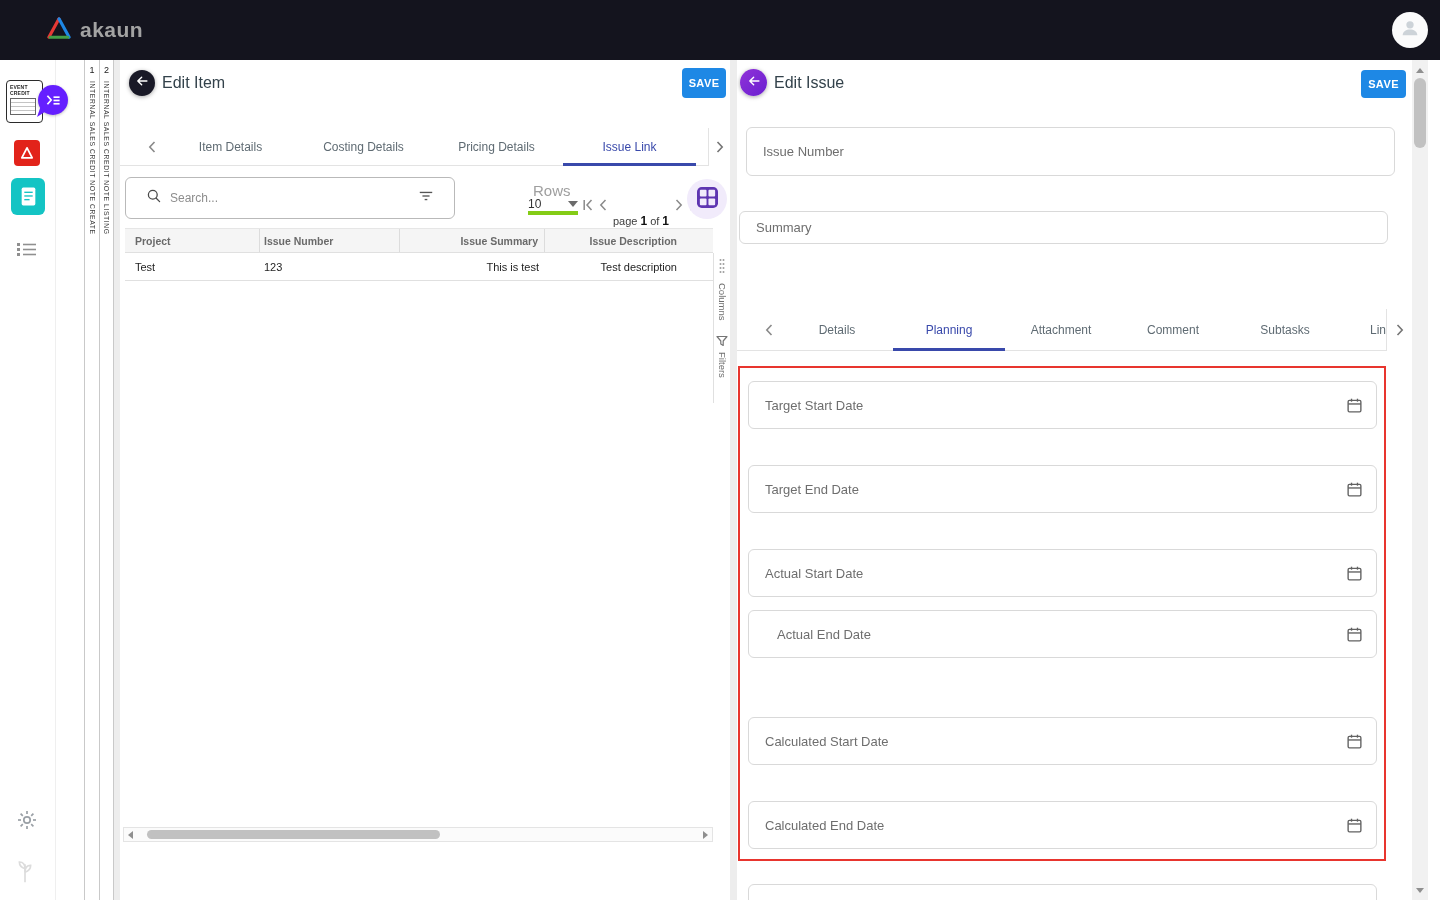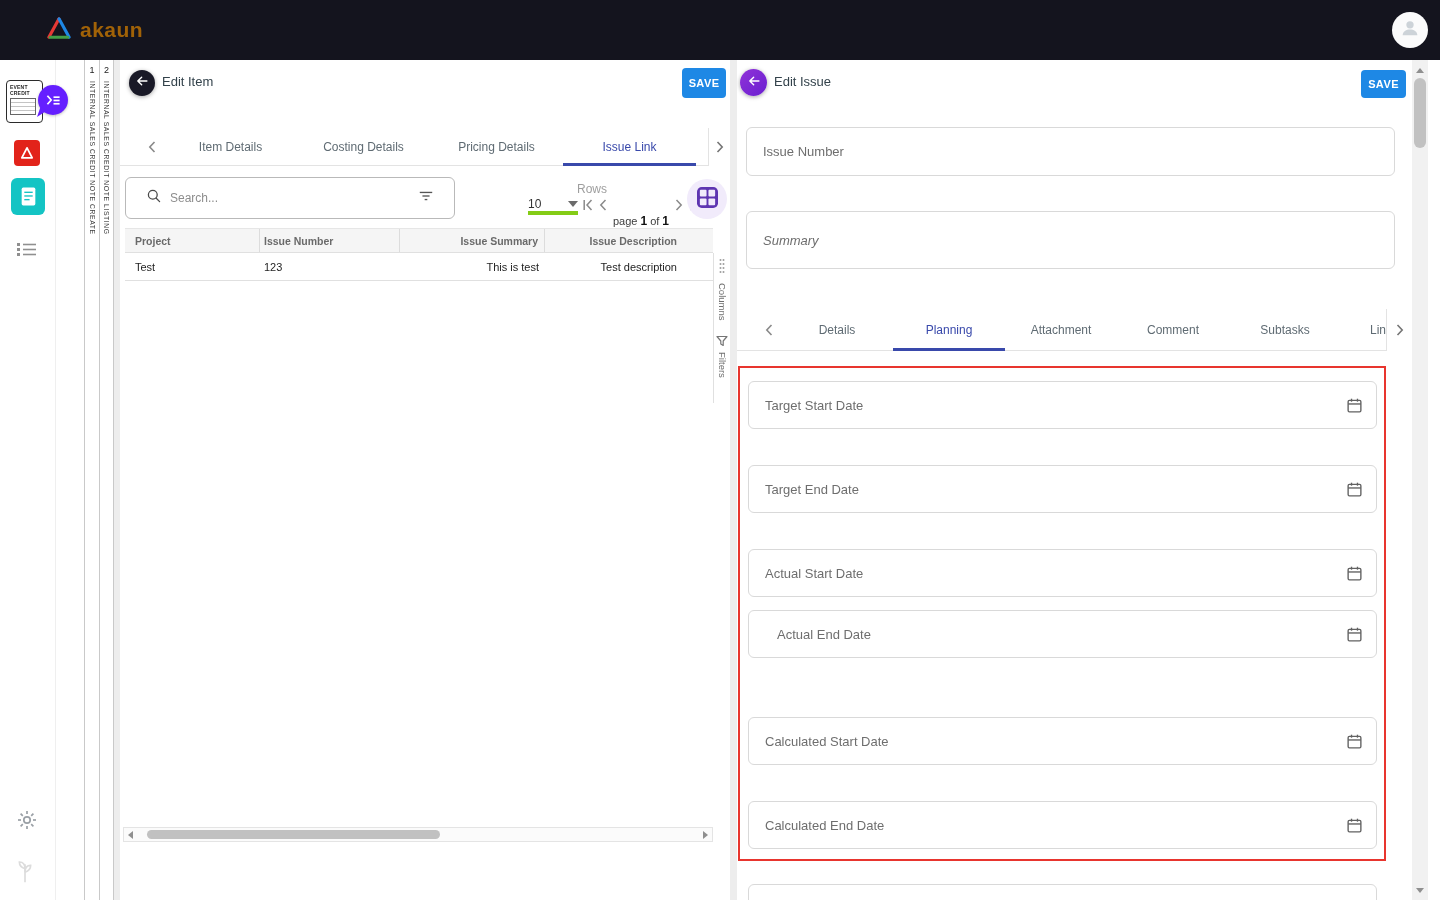--- a/index.html
+++ b/index.html
@@ -3,21 +3,21 @@
 <meta charset="utf-8">
 <style>
   * { box-sizing: border-box; margin: 0; padding: 0; }
   html,body { background:#ffffff; }
   body { font-family: "Liberation Sans", sans-serif; }
   .screen { position:relative; width:1440px; height:900px; overflow:hidden; background:#ffffff; }
 
   
   .topbar { position:absolute; top:0; left:0; width:1440px; height:60px; background:#14141e; display:flex; align-items:center; }
   .brand { display:flex; align-items:center; gap:8px; margin-left:46px; }
-  .brand-text { color:#a16207; font-size:21px; font-weight:bold; letter-spacing:.5px; }
+  .brand-text { color:#a3a3a3; font-size:21px; font-weight:bold; letter-spacing:.5px; }
   .avatar { position:absolute; right:12px; top:12px; width:36px; height:36px; border-radius:50%; background:#fbfbfb; display:flex; align-items:center; justify-content:center; }
 
   
   .rail { position:absolute; top:60px; left:0; width:56px; height:840px; background:#fff; border-right:1px solid #efefef; }
   .event-app { position:absolute; left:6px; top:20px; width:37px; height:43px; border:1.5px solid #2b2b2b; border-radius:4px; background:#fff; padding:3px 2px 2px 3px; overflow:hidden; }
   .event-text { font-size:5px; font-weight:700; color:#1f1f1f; line-height:6px; letter-spacing:.2px; }
   .event-grid { margin-top:2px; height:17px; width:26px; border:1px solid #666; background:repeating-linear-gradient(0deg,#fff,#fff 3px,#c4c4c4 3px,#c4c4c4 4px); }
   .rail-bubble { position:absolute; left:38px; top:25px; width:30px; height:30px; background:#651fff; border-radius:50%; display:flex; align-items:center; justify-content:center; box-shadow:0 1px 3px rgba(0,0,0,.25); }
   .rail-bubble::after { content:""; position:absolute; left:-1px; bottom:-2px; width:10px; height:10px; background:#651fff; clip-path:polygon(0 100%, 100% 35%, 35% 0); }
   .rail-pdf { position:absolute; left:14px; top:80px; width:26px; height:26px; background:#e2231a; border-radius:4px; display:flex; align-items:center; justify-content:center; }
@@ -35,21 +35,21 @@
 
   .gap-strip { position:absolute; top:60px; height:840px; background:#ededed; }
   .gap1 { left:114px; width:6px; }
   .gap2 { left:730px; width:7px; }
 
   
   .back-btn { border-radius:50%; display:flex; align-items:center; justify-content:center; box-shadow:0 1px 4px rgba(0,0,0,.35); cursor:pointer; }
   .back-dark { background:#191927; }
   .back-purple { background:linear-gradient(135deg,#9032d8,#6a1fd0); }
   .save-btn { position:absolute; background:#1e88e5; color:#fff; font-size:11px; font-weight:bold; letter-spacing:.4px; border:none; border-radius:4px; display:flex; align-items:center; justify-content:center; cursor:pointer; }
-  .panel-title { position:absolute; font-size:13px; font-weight:500; color:#33424b; }
+  .panel-title { position:absolute; font-size:16px; font-weight:500; color:#33424b; }
 
   .tabbar { position:absolute; display:flex; align-items:stretch; border-bottom:1px solid #e3e3e3; background:#fff;padding-left:20px; }
   .tab { display:flex; align-items:center; justify-content:center; font-size:12px; color:#5f6b73; position:relative; flex:none; cursor:pointer; white-space:nowrap; }
   .tab.active { color:#3949ab; font-weight:500; }
   .tab.active::after { content:""; position:absolute; left:0; right:0; bottom:-1px; height:3px; background:#3949ab; }
   .tab-scroll { width:24px; display:flex; align-items:center; justify-content:center; cursor:pointer; flex:none; }
   .tab-scroll-box { position:absolute; background:#fff; border-left:1px solid #e3e3e3; display:flex; align-items:center; justify-content:center; cursor:pointer; }
 
   .field { position:absolute; border:1px solid #d9d9d9; border-radius:6px; background:#fff; display:flex; align-items:center; }
   .flabel { font-size:13px; color:#6e6e6e; padding-left:16px; flex:1; }
@@ -62,21 +62,21 @@
   .pl-save { left:562px; top:8px; width:44px; height:30px; }
   .pl-tabbar { left:0; top:68px; width:610px; height:38px; }
   .pl-tab { width:133px; }
   .pl-tab-ko { width:60px; }
   .pl-scroll-right { left:588px; top:68px; width:22px; height:38px; }
 
   .search-box { position:absolute; left:5px; top:117px; width:330px; height:42px; border:1px solid #b9b9b9; border-radius:6px; display:flex; align-items:center; padding:0 20px; gap:8px; }
   .search-input { flex:1; border:none; outline:none; font-size:12px; color:#333; background:transparent; font-family:"Liberation Sans",sans-serif; }
   .search-input::placeholder { color:#8d8d8d; }
 
-  .rows-label { position:absolute; left:413px; top:122px; font-size:12px; color:#9e9e9e;margin-left:44px; }
+  .rows-label { position:absolute; left:413px; top:122px; font-size:15px; color:#9e9e9e; }
   .rows-select { position:absolute; left:408px; top:135px; width:50px; height:20px; border-bottom:4px solid #84cc16; display:flex; align-items:flex-end; justify-content:space-between; cursor:pointer; }
   .rows-value { font-size:12px; color:#333; }
 
   .pager { position:absolute; left:463px; top:135px; height:20px; display:flex; align-items:center; gap:6px; }
   .pager-btn { display:flex; align-items:center; cursor:pointer; }
   .pager-text { font-size:11px; color:#3c3c3c; display:flex; align-items:baseline; gap:3px;margin-top:31px; }
   .pager-num { font-size:12px; color:#111; font-weight:600; }
 
   .grid-btn { position:absolute; left:567px; top:119px; width:40px; height:40px; border-radius:50%; background:#f1ebfb; display:flex; align-items:center; justify-content:center; cursor:pointer; }
 
@@ -103,21 +103,21 @@
   .tri-right { border-top:4px solid transparent; border-bottom:4px solid transparent; border-left:5px solid #8f8f8f; }
   .tri-up    { border-left:4px solid transparent; border-right:4px solid transparent; border-bottom:5px solid #8f8f8f; }
   .tri-down  { border-left:4px solid transparent; border-right:4px solid transparent; border-top:5px solid #8f8f8f; }
 
   
   .panel-right { position:absolute; top:60px; left:737px; width:675px; height:840px; background:#fff; overflow:hidden; }
   .pr-back { position:absolute; left:3px; top:9px; width:27px; height:27px; }
   .pr-title { left:37px; top:14px; }
   .pr-save { left:624px; top:10px; width:45px; height:28px; }
   .pr-field-issue { left:9px; top:67px; width:649px; height:49px; }
-  .pr-field-summary { left:9px; top:151px; width:649px; height:58px;font-style:italic; }
+  .pr-field-summary { left:2px; top:151px; width:649px; height:33px; }
   .pr-tabbar { left:0; top:249px; width:675px; height:42px; }
   .pr-tab { width:112px; }
   .pr-scroll-right { left:649px; top:249px; width:26px; height:42px; }
 
   .highlight-box { position:absolute; left:1px; top:306px; width:648px; height:495px; border:2px solid #e8352e; pointer-events:none; }
   .date-field { left:11px; width:629px; height:48px;justify-content:center; }
   .df1 { top:321px; } .df2 { top:405px; } .df3 { top:489px; } .df4 { top:550px;padding-left:12px; } .df5 { top:657px; } .df6 { top:741px; }
   .df-partial { top:824px; height:40px; }
 
   

